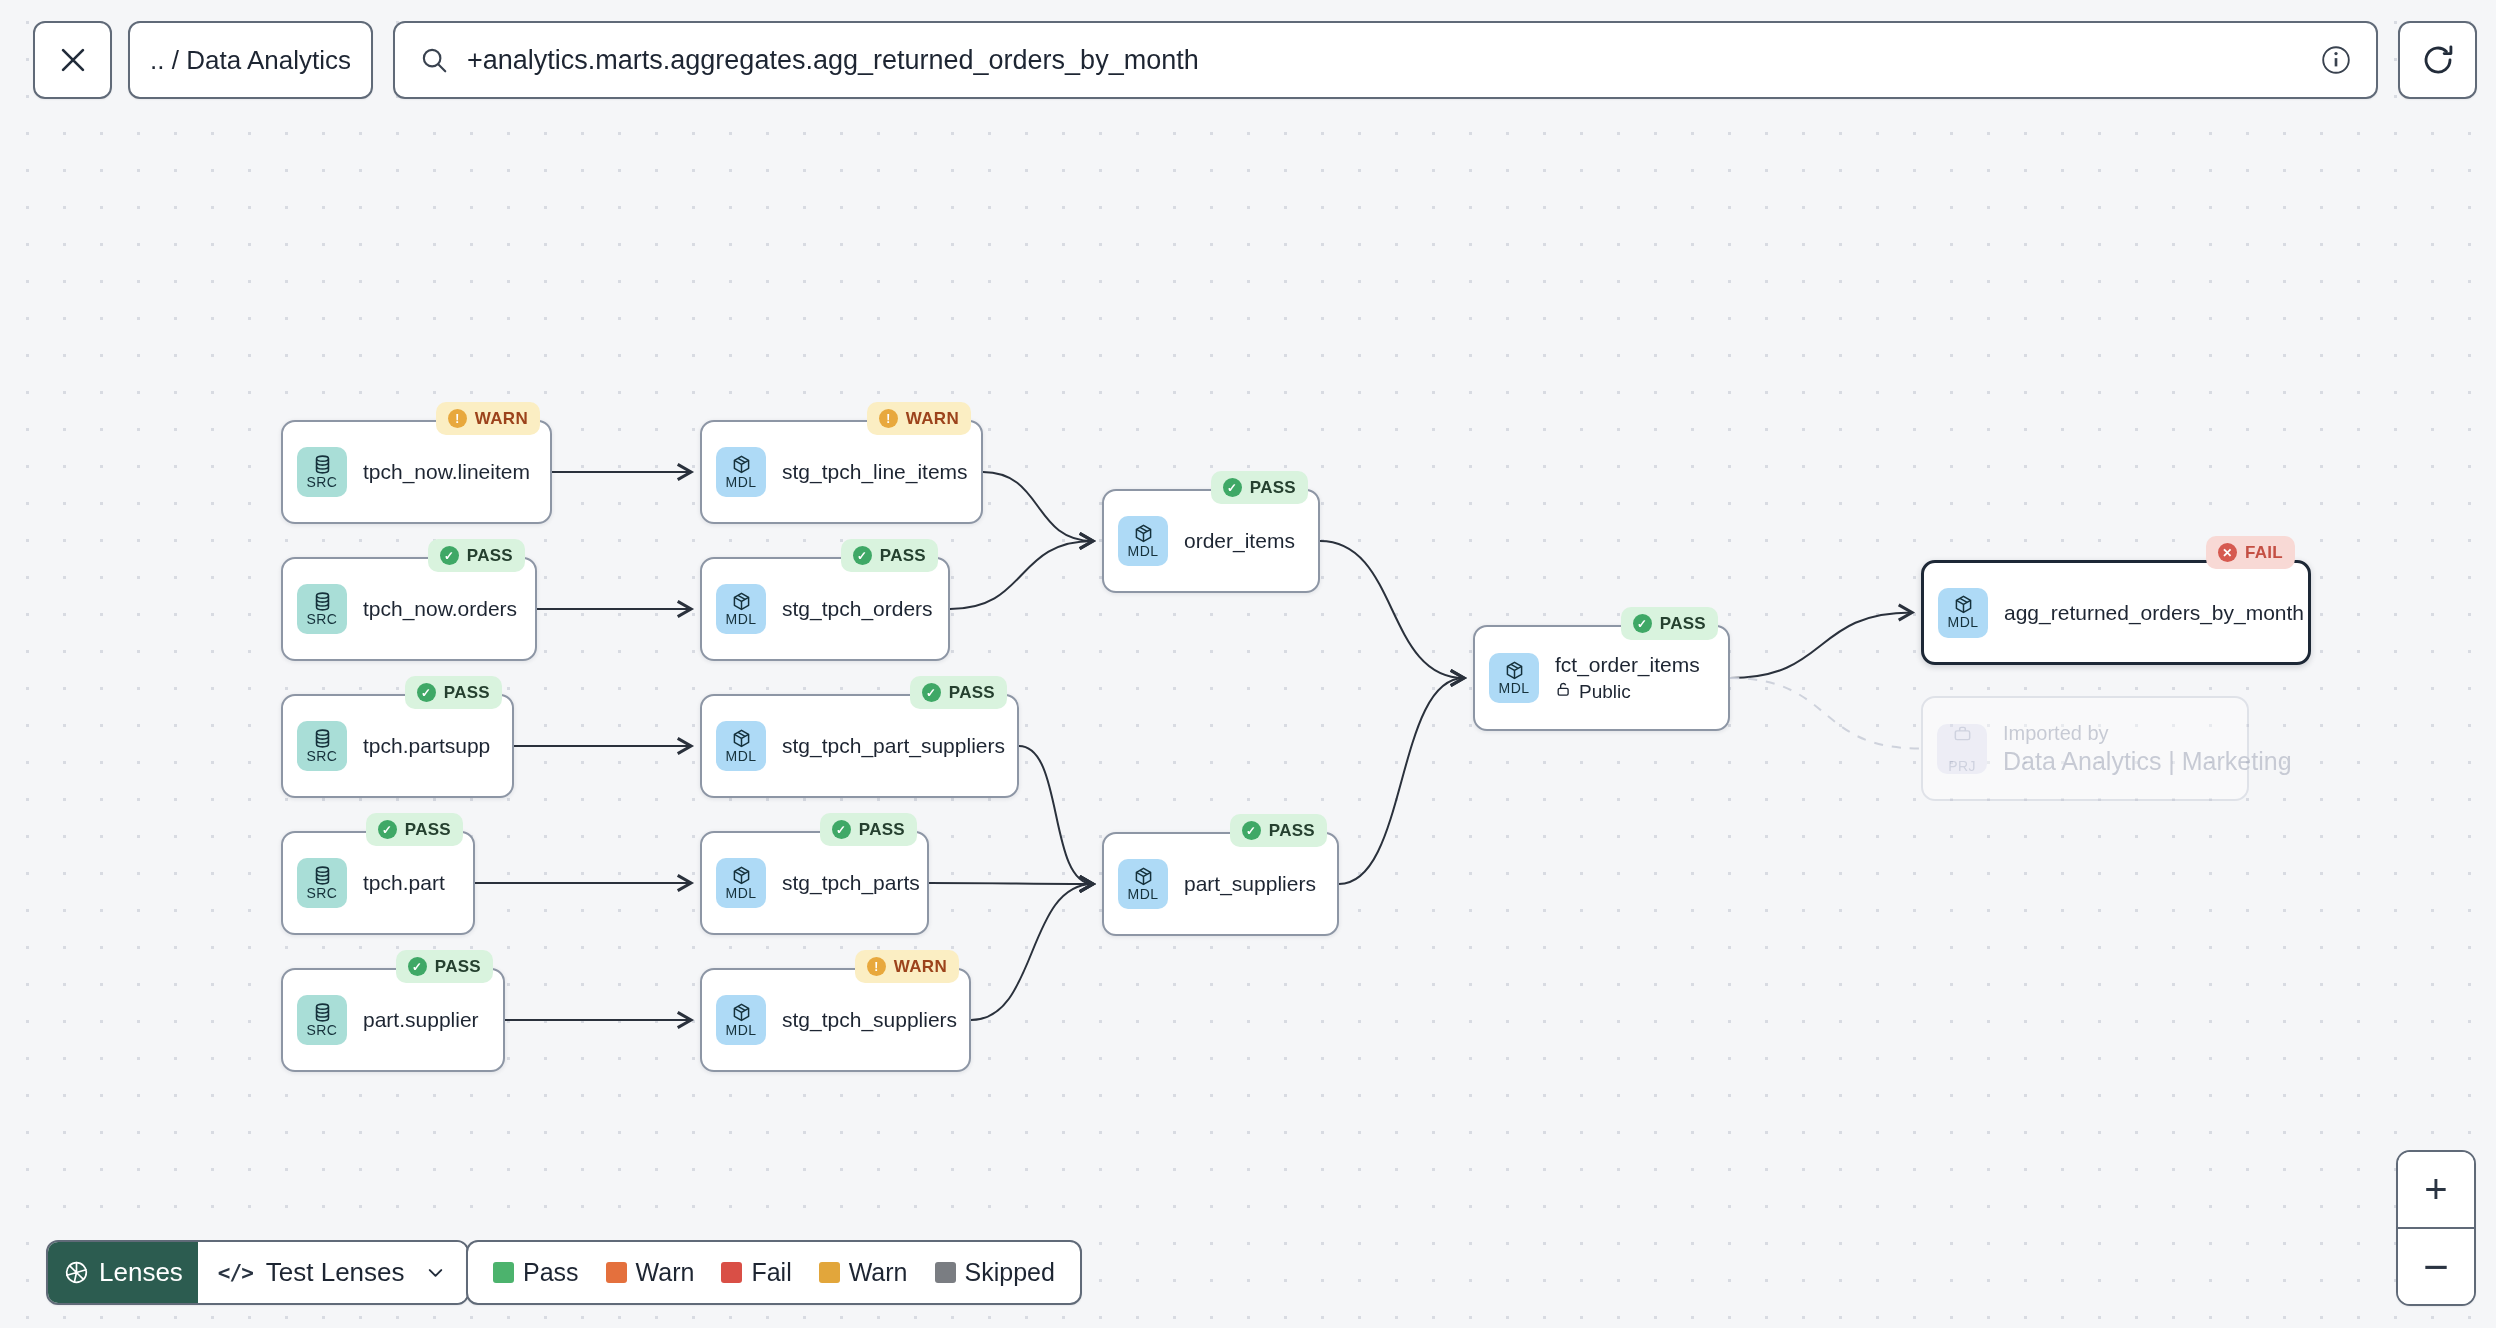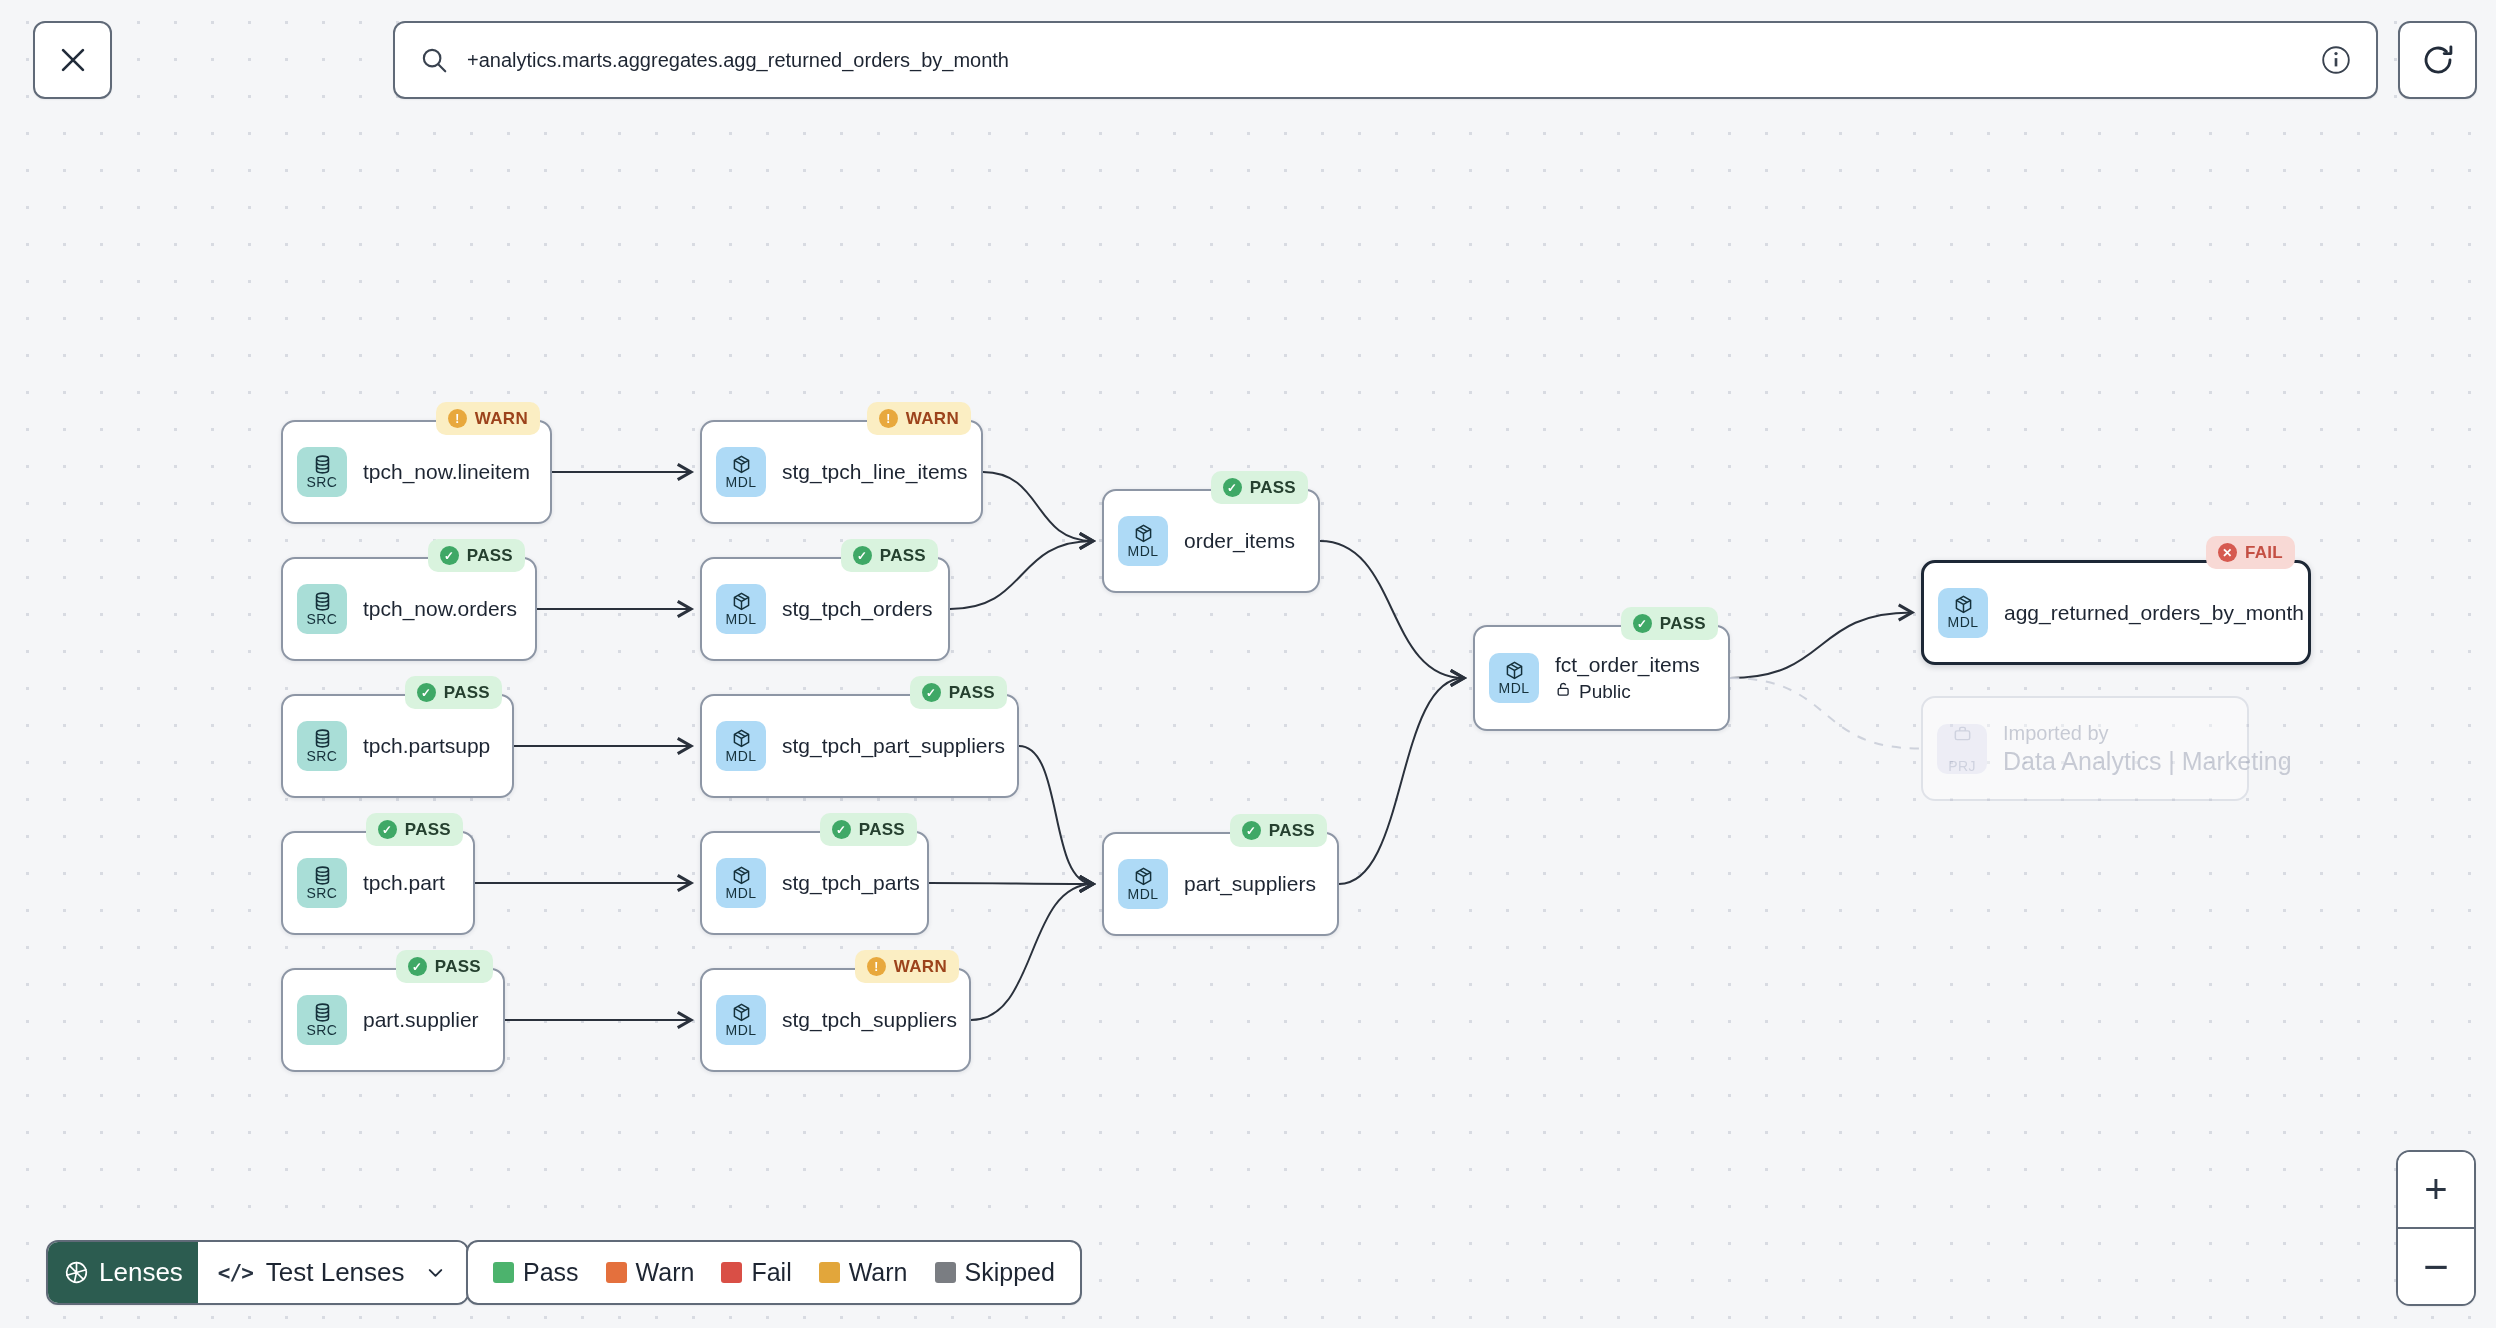--- a/index.html
+++ b/index.html
@@ -48,21 +48,21 @@
   }
   .btn-close{left:33px;top:21px;width:79px;height:78px;}
   .btn-breadcrumb{left:128px;top:21px;width:245px;height:78px;font-size:26px;color:#1d2532;}
   .searchbar{
     position:absolute;z-index:5;left:393px;top:21px;width:1985px;height:78px;background:#fff;
     border:2px solid #606a78;border-radius:12px;display:flex;align-items:center;gap:16px;
     padding:0 24px;box-sizing:border-box;box-shadow:0 1px 2px rgba(16,24,40,.06);
   }
   .searchbar input{
     flex:1;border:none;outline:none;background:transparent;font-family:inherit;
-    font-size:20px;font-weight:500;color:#1d2532;min-width:0;
+    font-size:27px;font-weight:500;color:#1d2532;min-width:0;
   }
   .btn-refresh{left:2398px;top:21px;width:79px;height:78px;}
   
   .lenses-pill{
     position:absolute;z-index:5;left:46px;top:1240px;height:65px;border:2px solid #606a78;border-radius:12px;
     display:flex;align-items:stretch;background:#fff;box-sizing:border-box;overflow:hidden;
     box-shadow:0 1px 2px rgba(16,24,40,.06);
   }
   .lenses-btn{
     display:flex;align-items:center;gap:9px;padding:0 15px;color:#fff;font-size:26px;font-weight:500;cursor:pointer;
@@ -450,20 +450,23 @@
 </div>
 
   <button class="tbtn btn-close">
     <span style="display:flex;">
       <svg width="34" height="34" viewBox="0 0 24 24" fill="none" stroke="#222c3a" stroke-width="1.9" stroke-linecap="round">
           <path d="M5 5l14 14M19 5L5 19"></path>
         </svg>
     </span>
   </button>
 
+  <button class="tbtn btn-breadcrumb">
+    <span>.. / Data Analytics</span>
+  </button>
 
   <div class="searchbar">
     <span style="display:flex;">
       <svg width="30" height="30" viewBox="0 0 24 24" fill="none" stroke="#39424f" stroke-width="1.7" stroke-linecap="round">
           <circle cx="10.5" cy="10.5" r="6.6"></circle>
           <path d="M15.4 15.4L21 21"></path>
         </svg>
     </span>
     <input type="text" value="+analytics.marts.aggregates.agg_returned_orders_by_month" style="">
     <span style="display:flex;cursor:pointer;">

